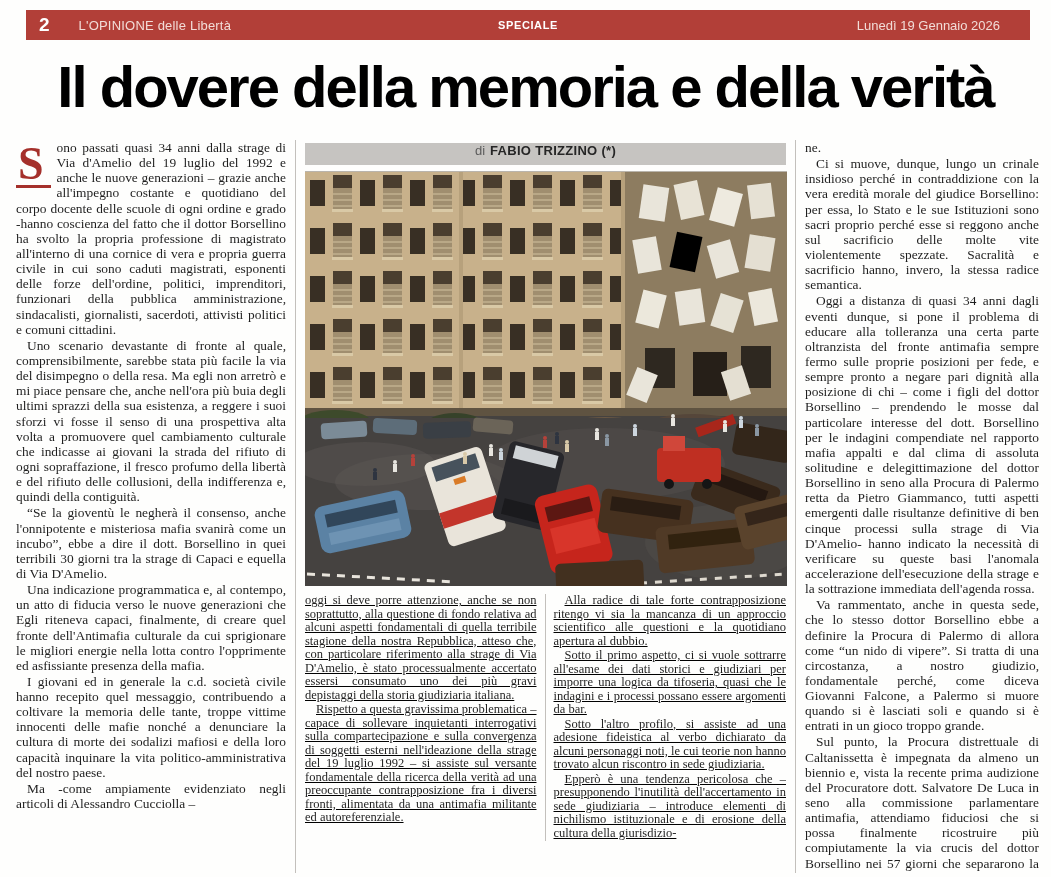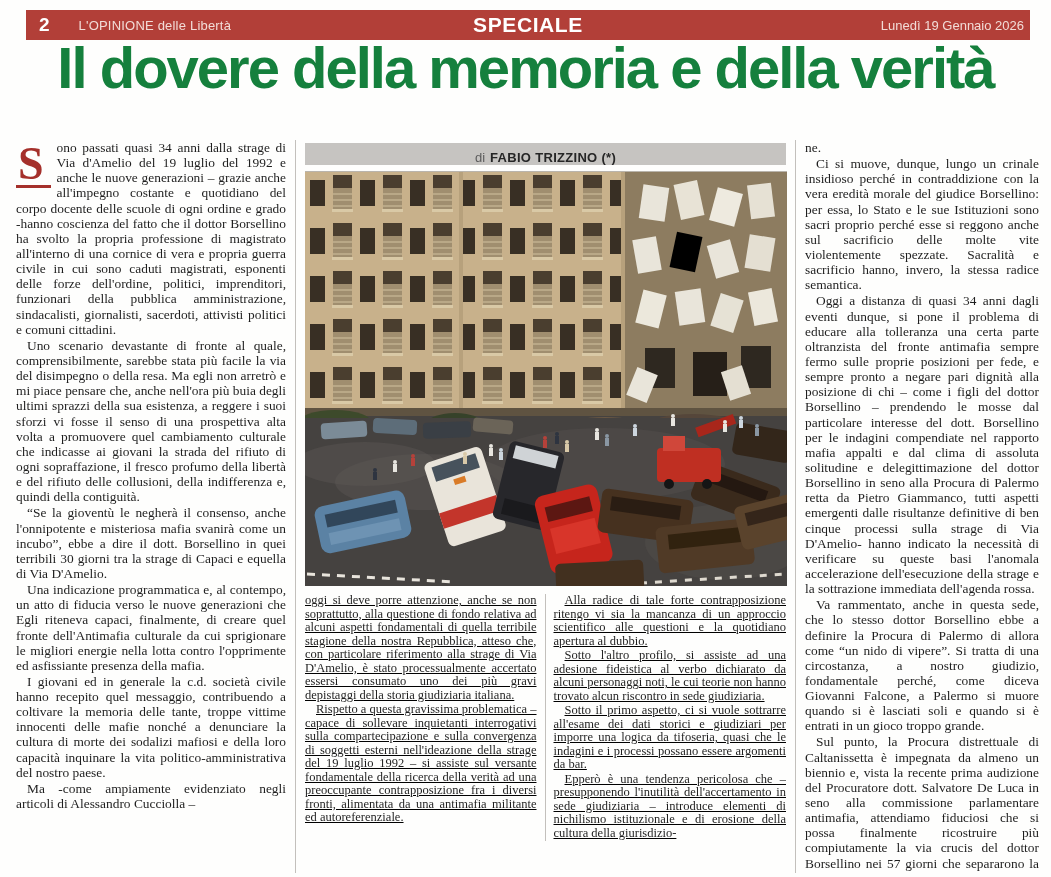--- a/index.html
+++ b/index.html
@@ -4,39 +4,39 @@
 <style>
   html,body{margin:0;padding:0;background:#ffffff;}
   body{width:1051px;height:877px;overflow:hidden;font-family:"Liberation Serif",serif;}
   .page{position:relative;width:1051px;height:877px;background:#fefefd;}
 
   
   .topbar{position:absolute;left:26px;right:21px;top:10px;height:30px;background:#b23f38;
           color:#fff;font-family:"Liberation Sans",sans-serif;display:flex;align-items:center;}
   .pagenum{font-weight:bold;font-size:19px;margin-left:13px;}
   .masthead{font-size:13px;margin-left:11px;color:#f2dcd7;letter-spacing:.2px;padding-left:18px;}
-  .section{position:absolute;left:0;right:0;text-align:center;font-weight:bold;font-size:21px;
+  .section{position:absolute;left:0;right:0;text-align:center;font-weight:bold;font-size:11px;
            letter-spacing:.6px;color:#fff;}
-  .date{margin-left:auto;font-size:13px;margin-right:6px;color:#f2dcd7;}
+  .date{margin-left:auto;font-size:13px;margin-right:30px;color:#f2dcd7;}
 
   
-  .headline{position:absolute;top:36px;left:0;right:0;margin:0;text-align:center;
+  .headline{position:absolute;top:55px;left:0;right:0;margin:0;text-align:center;
             font-family:"Liberation Sans",sans-serif;font-weight:bold;font-size:58px;
-            letter-spacing:-2px;color:#15803d;line-height:1.1;}
+            letter-spacing:-2px;color:#000000;line-height:1.1;}
 
   
   .content{position:absolute;top:140px;left:16px;right:12px;bottom:4px;display:flex;}
   .col{font-size:13.4px;line-height:1.13;text-align:justify;color:#1e1e1e;overflow:hidden;}
   .col p{margin:0 0 1px 0;}
   .col p.ind{text-indent:11px;}
   .col1{width:270px;padding-right:9px;border-right:1px solid #c3c0bc;}
   .center{width:500px;padding:0 9px;box-sizing:border-box;border-right:1px solid #c3c0bc;}
   .col4{flex:1;padding-left:9px;}
 
-  .byline-bar{height:22px;margin:3px 0 6px 0;background:#c6c4c1;display:flex;align-items:flex-end;
+  .byline-bar{height:22px;margin:3px 0 6px 0;background:#c6c4c1;display:flex;align-items:flex-start;
               justify-content:center;font-family:"Liberation Sans",sans-serif;font-size:13px;color:#262626;}
   .by-prefix{color:#5c5c5c;margin-right:5px;}
   .by-author{font-weight:bold;letter-spacing:.3px;}
 
   .photo{width:482px;height:414px;position:relative;overflow:hidden;background:#454240;
          border-top:1px solid #b9b4ac;}
   .subcols{display:flex;margin-top:8px;text-decoration:underline;}
   .sub{font-size:12.5px;line-height:1.08;}
   .col2{width:50%;padding-right:8px;border-right:1px solid #c3c0bc;box-sizing:border-box;}
   .col3{width:50%;padding-left:8px;box-sizing:border-box;}
@@ -227,22 +227,22 @@
         </svg>
       </div>
 
       <div class="subcols">
         <div class="col sub col2">
           <p>oggi si deve porre attenzione, anche se non soprattutto, alla questione di fondo relativa ad alcuni aspetti fondamentali di quella terribile stagione della nostra Repubblica, atteso che, con particolare riferimento alla strage di Via D'Amelio, è stato processualmente accertato essersi consumato uno dei più gravi depistaggi della storia giudiziaria italiana.</p>
           <p class="ind">Rispetto a questa gravissima problematica – capace di sollevare inquietanti interrogativi sulla compartecipazione e sulla convergenza di soggetti esterni nell'ideazione della strage del 19 luglio 1992 – si assiste sul versante fondamentale della ricerca della verità ad una preoccupante contrapposizione fra i diversi fronti, alimentata da una antimafia militante ed autoreferenziale.</p>
         </div>
         <div class="col sub col3">
           <p class="ind">Alla radice di tale forte contrapposizione ritengo vi sia la mancanza di un approccio scientifico alle questioni e la quotidiano apertura al dubbio.</p>
+          <p class="ind">Sotto il primo aspetto, ci si vuole sottrarre all'esame dei dati storici e giudiziari per imporre una logica da tifoseria, quasi che le indagini e i processi possano essere argomenti da bar.</p>
           <p class="ind">Sotto l'altro profilo, si assiste ad una adesione fideistica al verbo dichiarato da alcuni personaggi noti, le cui teorie non hanno trovato alcun riscontro in sede giudiziaria.</p>
-          <p class="ind">Sotto il primo aspetto, ci si vuole sottrarre all'esame dei dati storici e giudiziari per imporre una logica da tifoseria, quasi che le indagini e i processi possano essere argomenti da bar.</p>
           <p class="ind">Epperò è una tendenza pericolosa che – presupponendo l'inutilità dell'accertamento in sede giudiziaria – introduce elementi di nichilismo istituzionale e di erosione della cultura della giurisdizio-</p>
         </div>
       </div>
     </div>
 
     <div class="col col4">
       <p>ne.</p>
       <p class="ind">Ci si muove, dunque, lungo un crinale insidioso perché in contraddizione con la vera eredità morale del giudice Borsellino: per essa, lo Stato e le sue Istituzioni sono sacri proprio perché esse si reggono anche sul sacrificio delle molte vite violentemente spezzate.  Sacralità e sacrificio hanno, invero, la stessa radice semantica.</p>
       <p class="ind">Oggi a distanza di quasi 34 anni dagli eventi dunque, si pone il problema di educare alla tolleranza una certa parte oltranzista del fronte antimafia sempre fermo sulle proprie posizioni per fede, e sempre pronto a  negare pari dignità alla posizione di chi – come i figli del dottor Borsellino – prendendo le mosse dal particolare interesse del dott. Borsellino per le indagini compendiate nel rapporto mafia appalti e dal clima di assoluta solitudine e delegittimazione del dottor Borsellino in seno alla Procura di Palermo retta da Pietro Giammanco, tutti aspetti emergenti dalle risultanze definitive di ben cinque processi sulla strage di Via D'Amelio- hanno indicato la necessità di verificare su queste basi l'anomala accelerazione dell'esecuzione della strage e la sottrazione immediata dell'agenda rossa.</p>
       <p class="ind">Va rammentato, anche in questa sede, che lo stesso dottor Borsellino ebbe a definire la Procura di Palermo di allora come “un nido di vipere”. Si tratta di una circostanza, a nostro giudizio, fondamentale perché, come diceva Giovanni Falcone, a Palermo si muore quando si è lasciati soli e quando si è entrati in un gioco troppo grande.</p>

